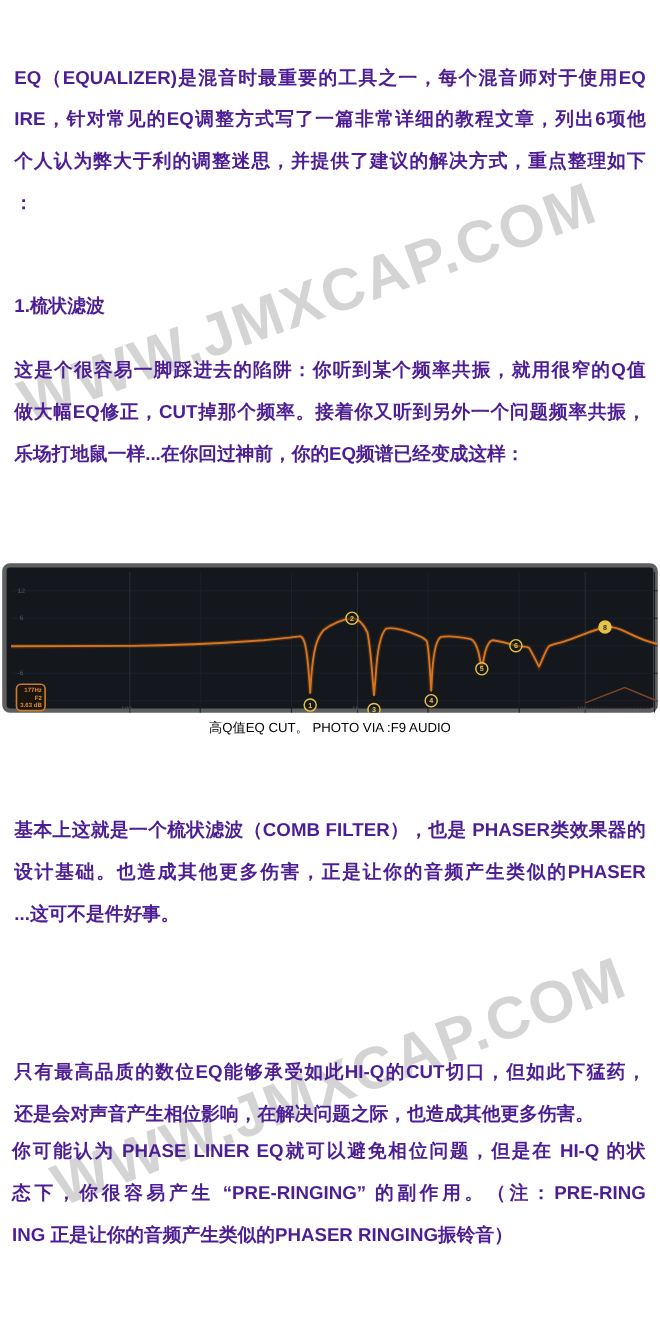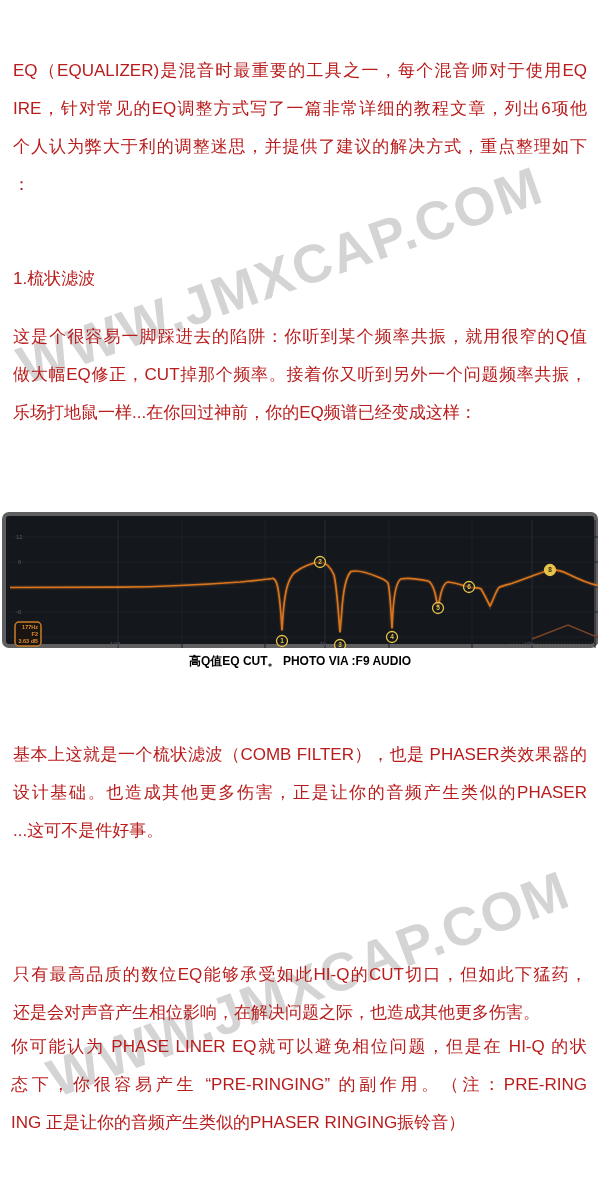--- a/index.html
+++ b/index.html
@@ -22,21 +22,21 @@
     z-index:0;
     line-height:64px;
     user-select:none;
   }
   #wm1{left:20px;top:335px;transform:rotate(-19.5deg);}
   #wm2{left:50px;top:1048px;transform:rotate(-20.5deg);}
   
   .para{
     position:absolute;left:0;width:600px;
     padding:0 13px;box-sizing:border-box;
-    font-weight:normal;font-size:17px;line-height:38px;color:#b91c1c;
+    font-weight:bold;font-size:17px;line-height:38px;color:#4c1d95;
     z-index:2;
   }
   .para .ln{text-align:justify;text-align-last:justify;}
   .para .ln.last{text-align-last:left;}
   #p1{top:52px;}
   #h1{top:265px;line-height:28px;}
   #p2{top:318px;}
   #p3{top:736px;}
   #p4{top:956px;}
   #p5{top:1028px;padding-left:11px;}
@@ -47,21 +47,21 @@
   }
   #eq-frame{
     position:absolute;left:0;top:0;width:588px;height:128px;
     background:#14171c;
     border:4px solid #5f5f5f;
     border-radius:7px;
   }
   #eq-svg{position:absolute;left:4px;top:4px;}
   #caption{
     position:absolute;left:0;top:653px;width:600px;
-    text-align:center;font-weight:bold;font-size:12px;color:#000;
+    text-align:center;font-weight:normal;font-size:12px;color:#000;
     z-index:2;
   }
 </style>
 </head>
 <body>
 
 <div class="wm" id="wm1">WWW.JMXCAP.COM</div>
 <div class="wm" id="wm2">WWW.JMXCAP.COM</div>
 
 <div class="para" id="p1">

